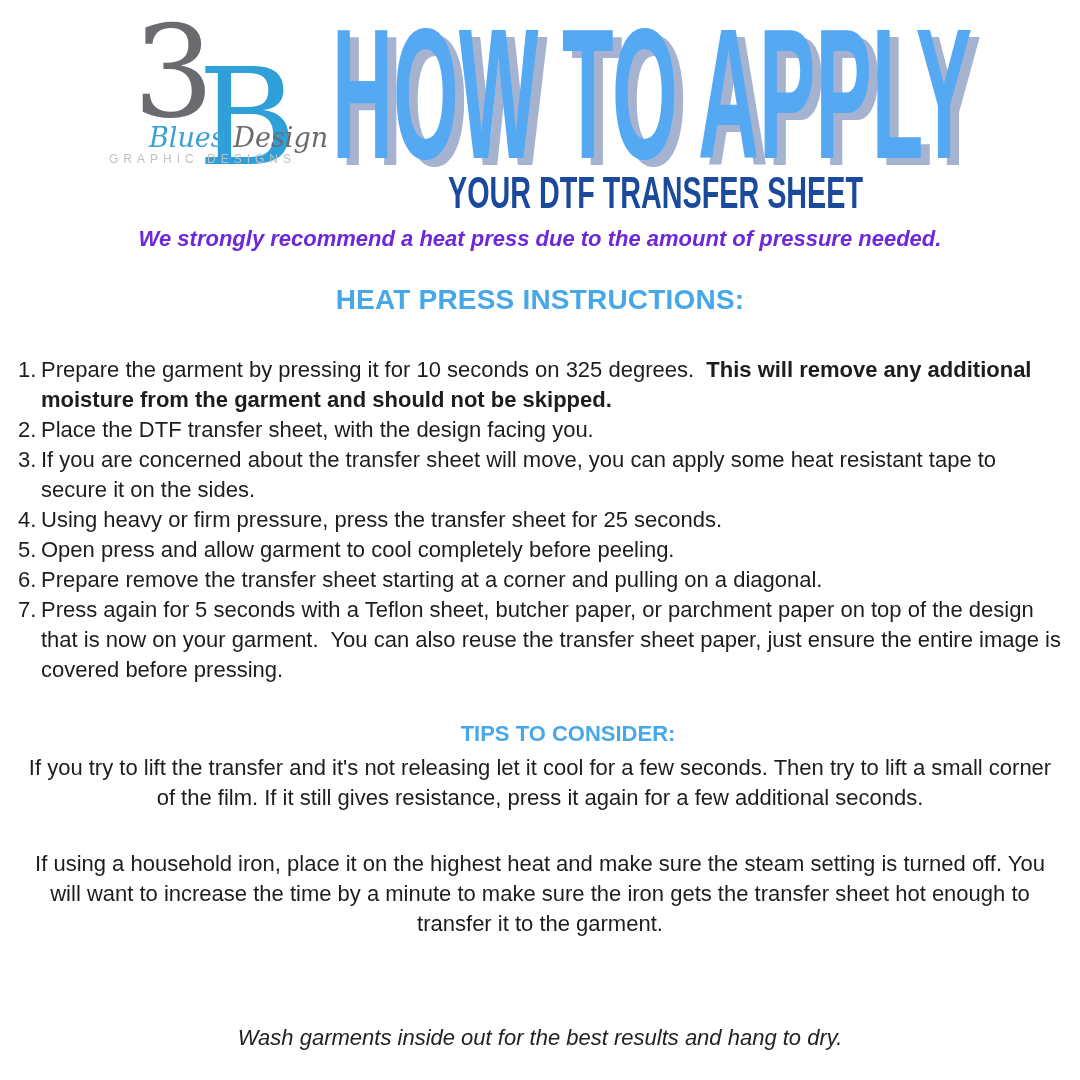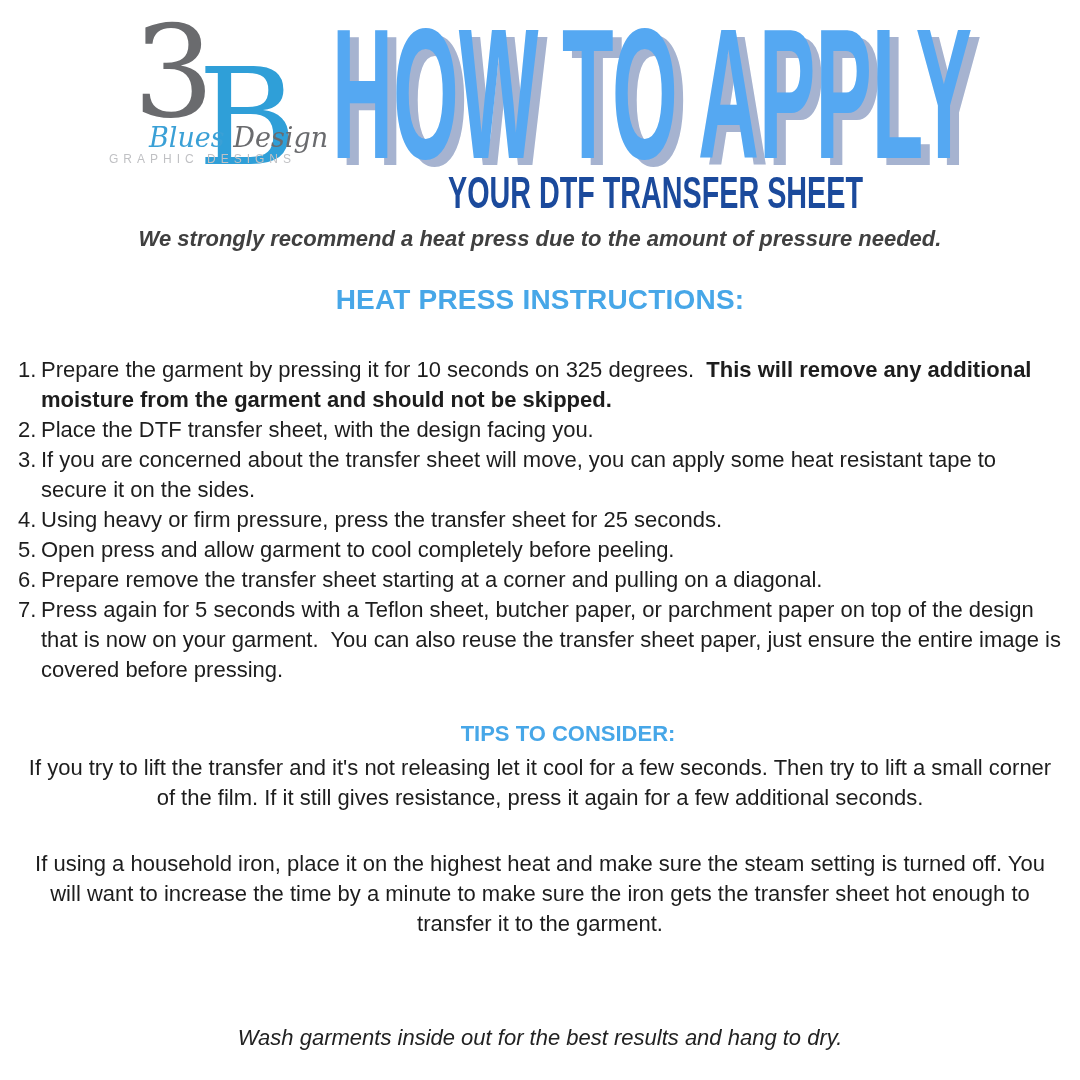--- a/index.html
+++ b/index.html
@@ -47,21 +47,21 @@
   .subtitle-svg text {
     font-family: "Liberation Sans", sans-serif;
     font-weight: bold;
   }
 
   
   .reco-note {
     position: absolute; top: 226px; left: 0; width: 1080px;
     text-align: center;
     font-weight: bold; font-style: italic;
-    font-size: 22px; color: #404040;
+    font-size: 22px; color: #6d28d9;
   }
   .hp-heading {
     position: absolute; top: 284px; left: 0; width: 1080px; margin: 0;
     text-align: center;
     font-size: 28px; font-weight: bold; color: #47a7e8;
     letter-spacing: 0.2px;
   }
   .steps {
     position: absolute; top: 355px; left: 18px; width: 1046px;
     margin: 0; padding: 0; list-style: none;

